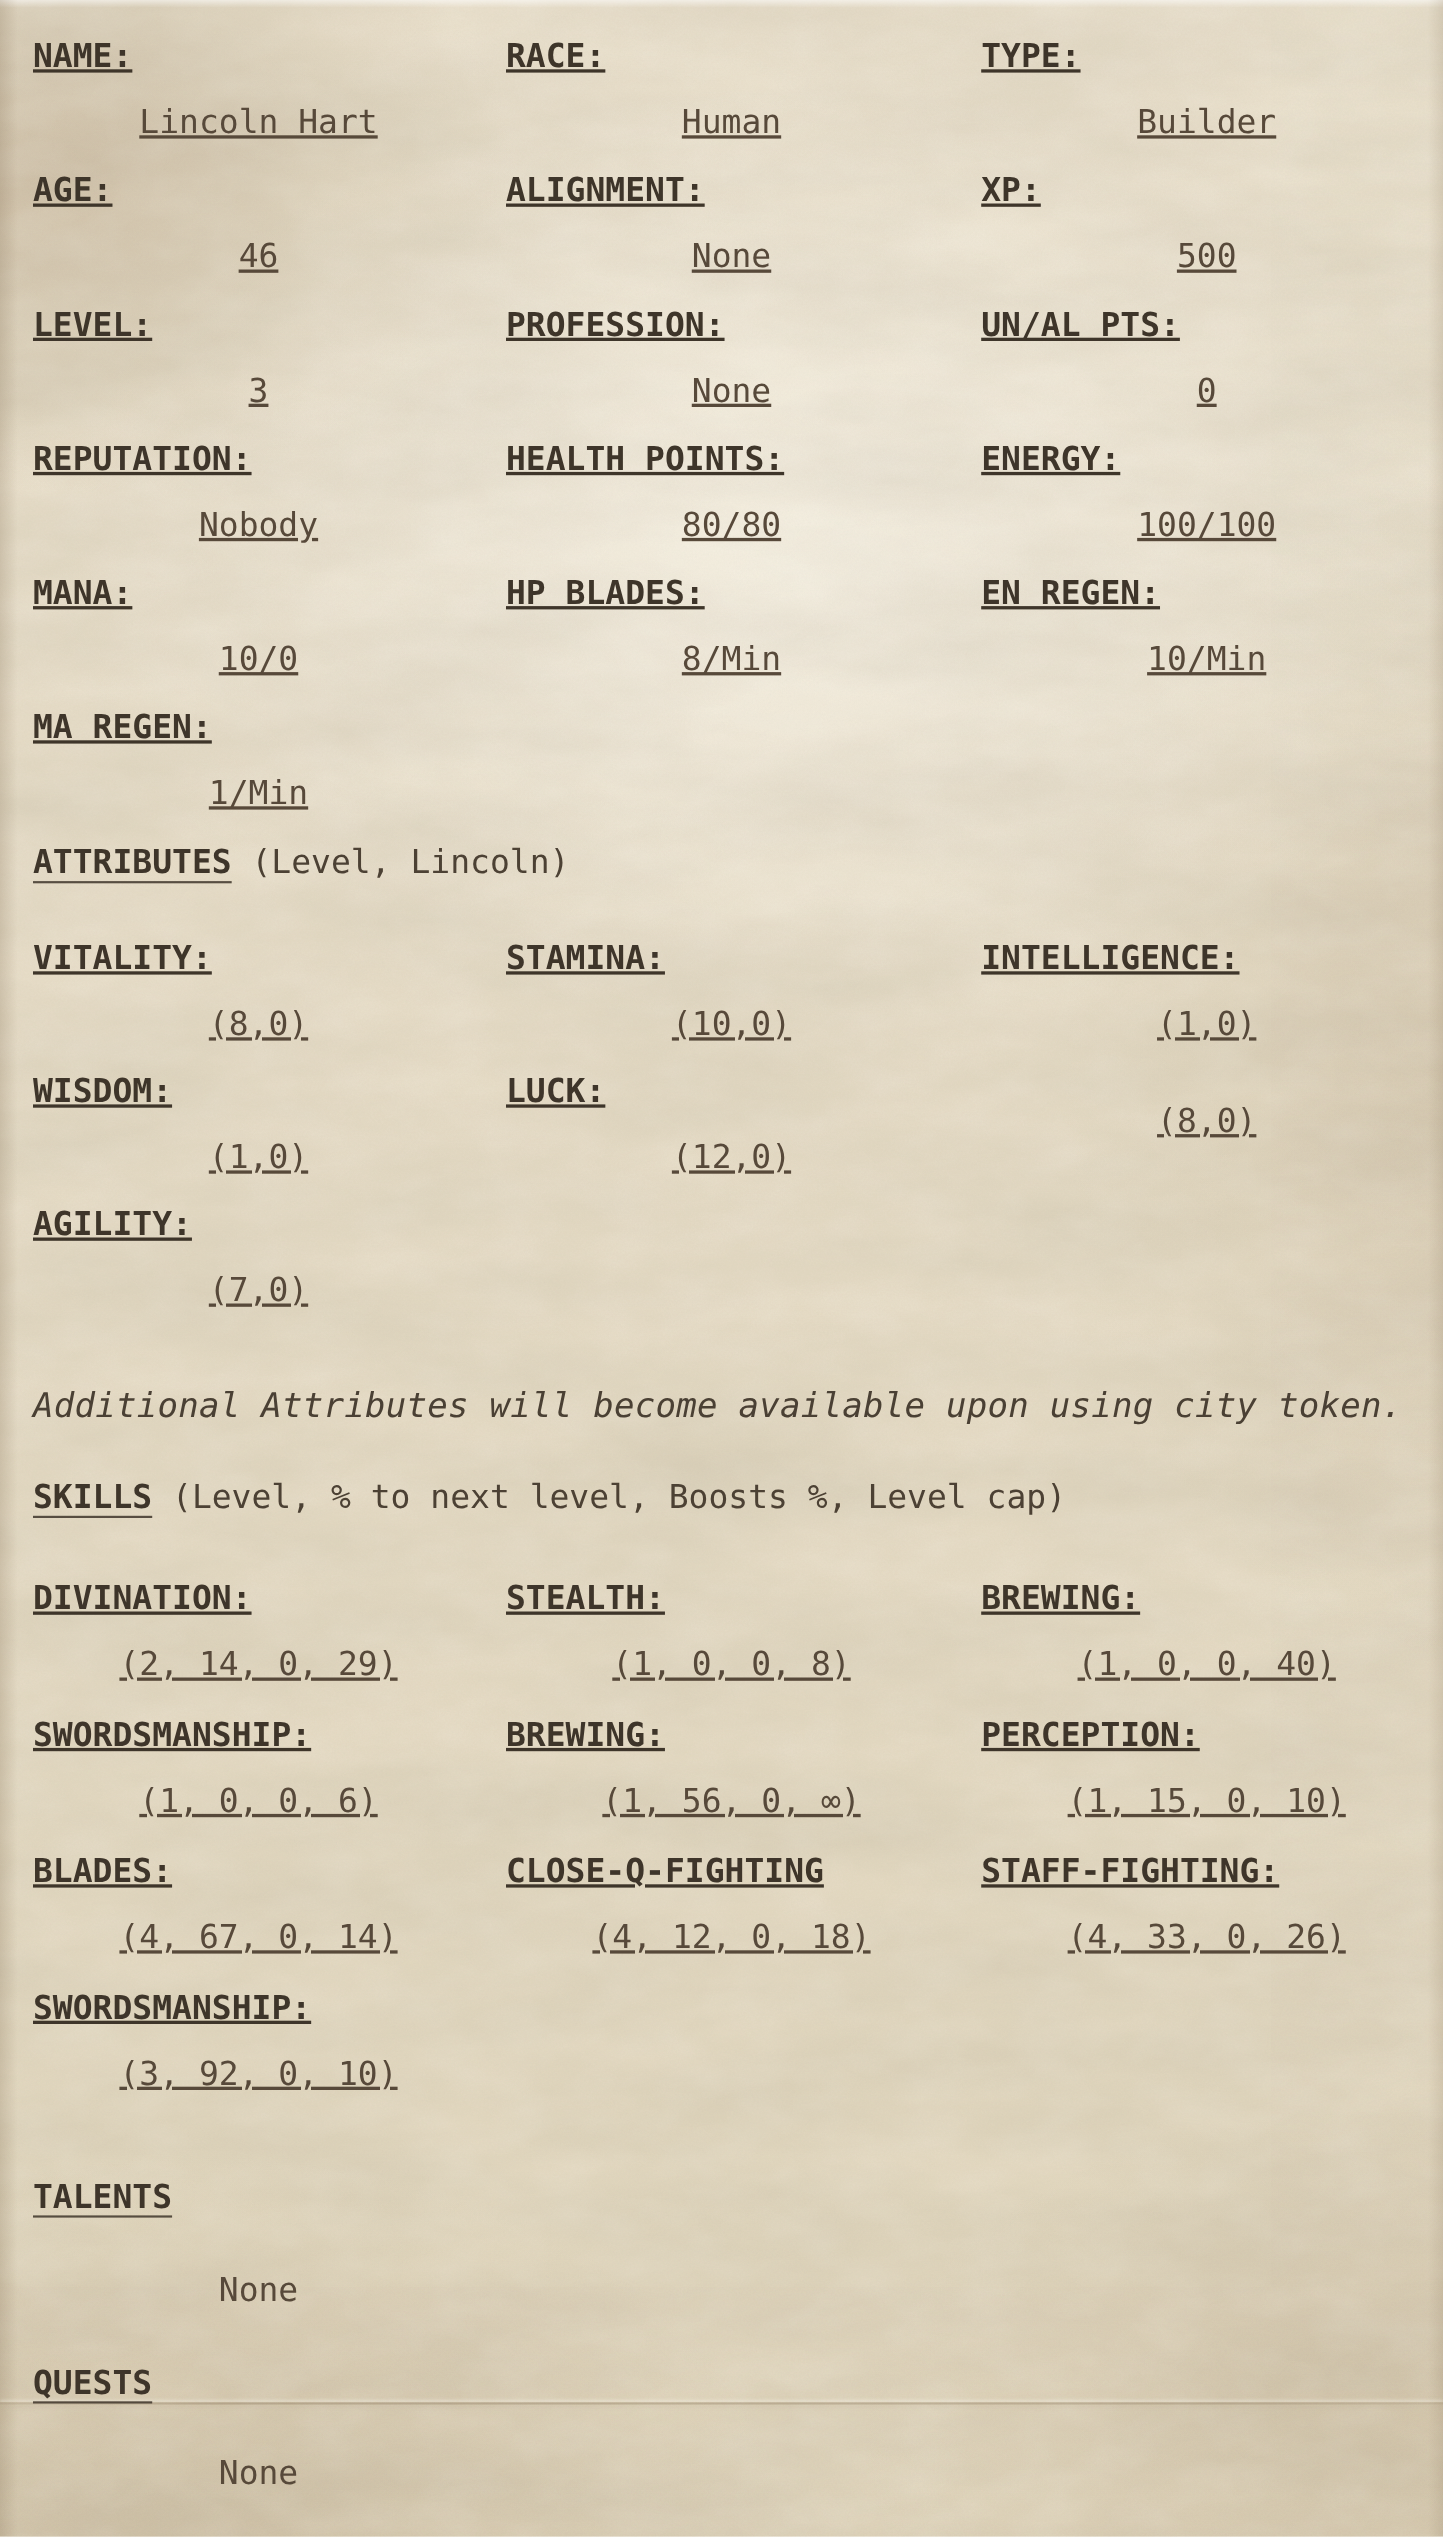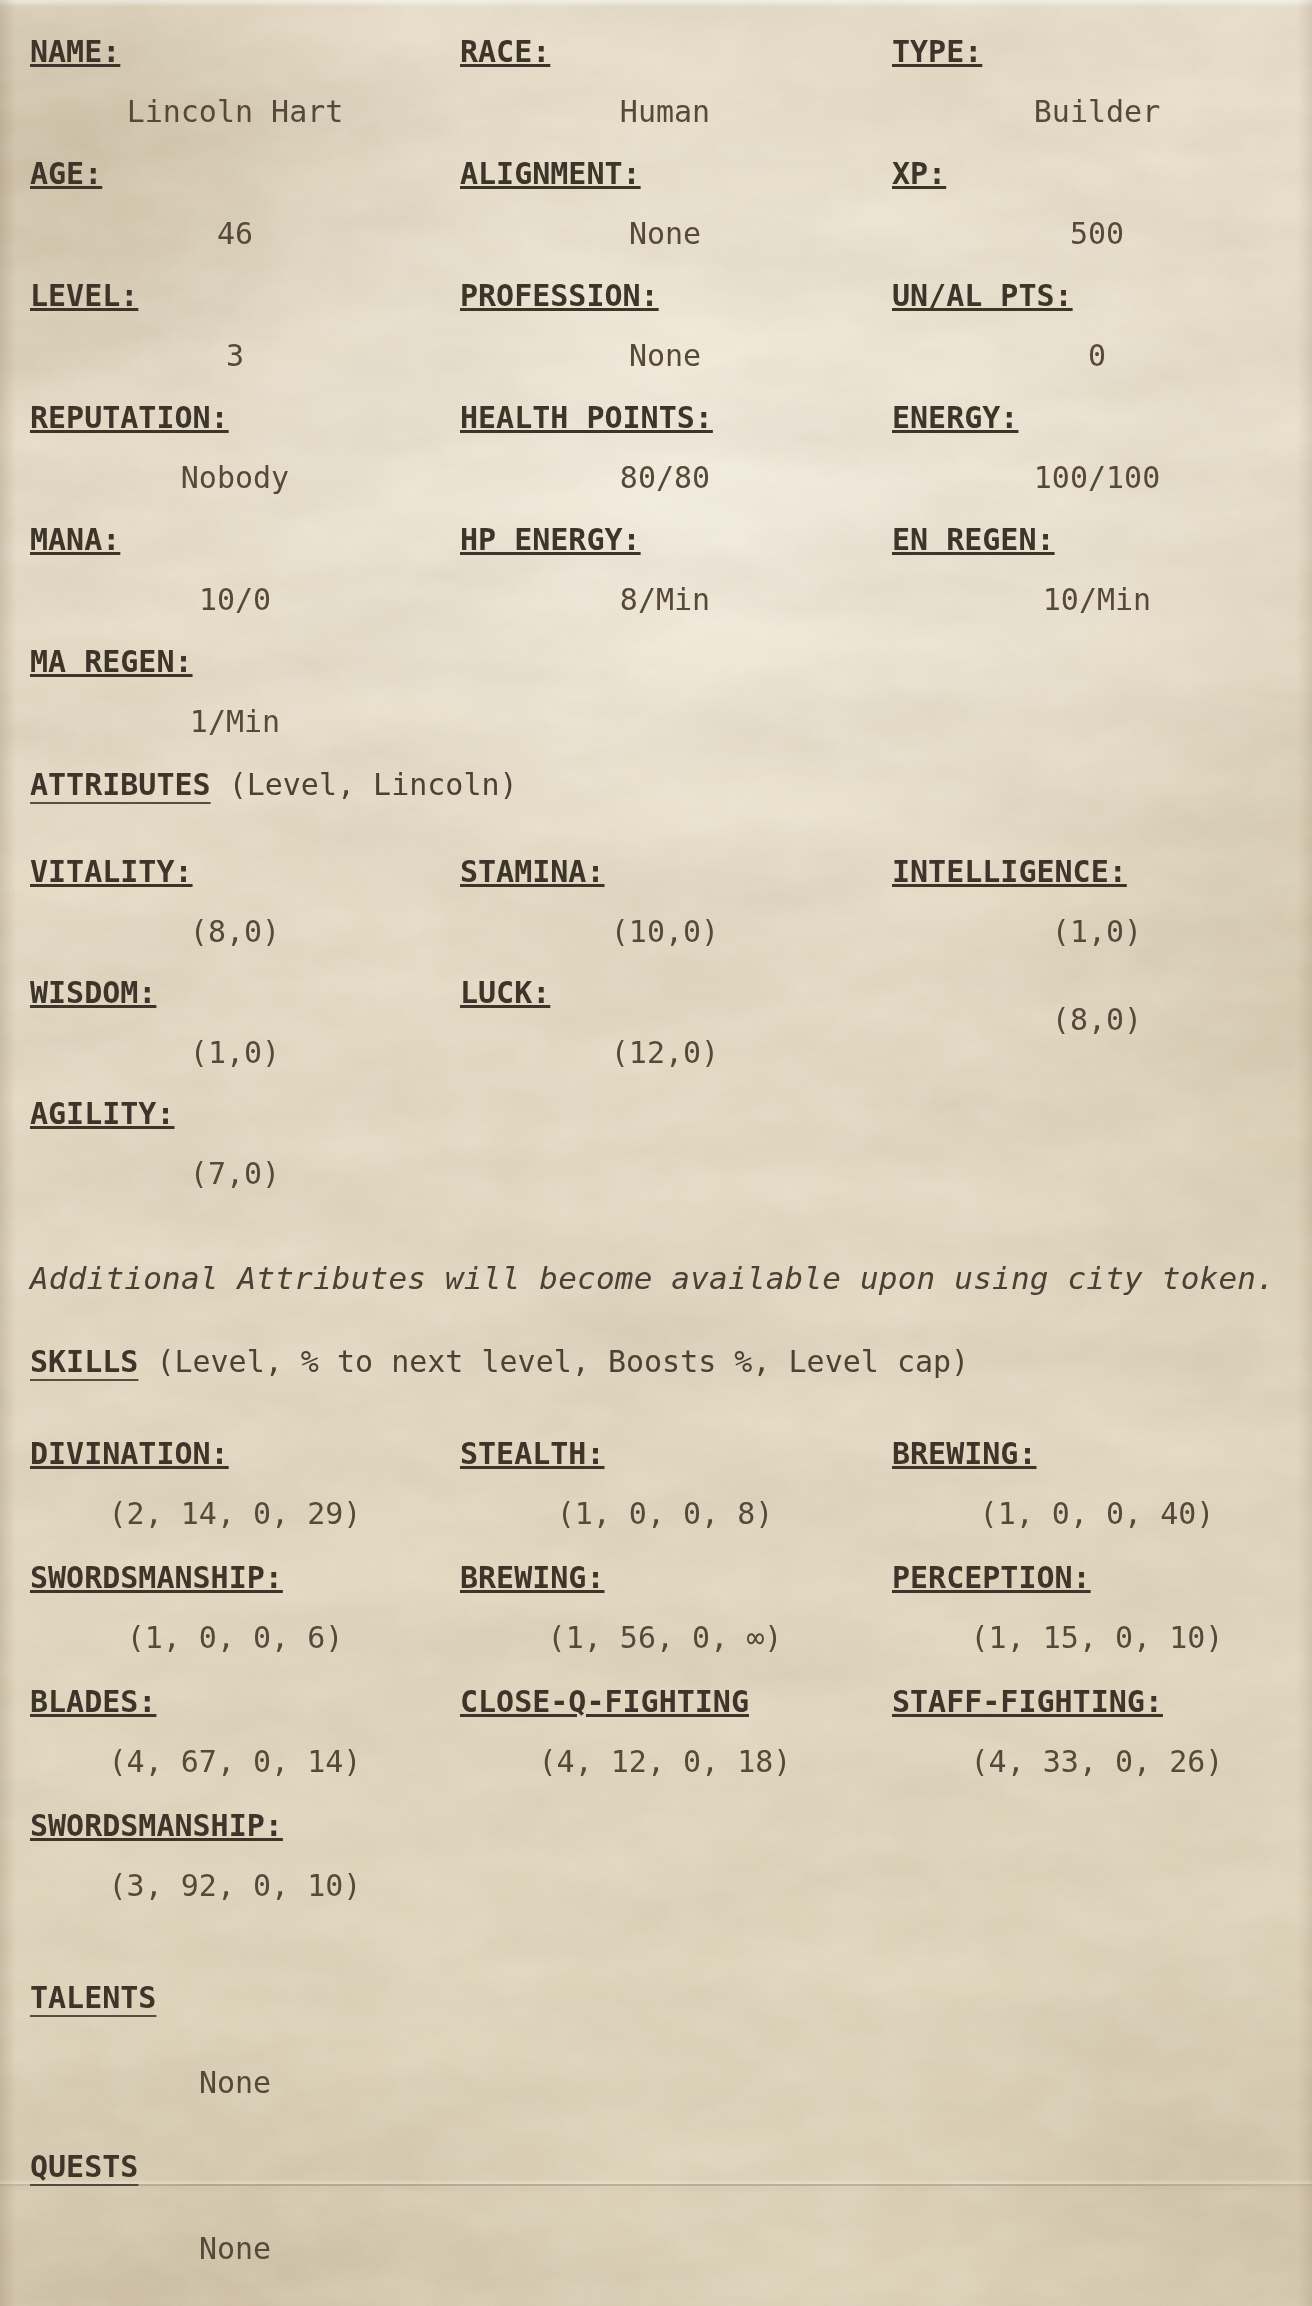--- a/index.html
+++ b/index.html
@@ -23,21 +23,21 @@
     background:linear-gradient(270deg,rgba(118,96,68,0.14),rgba(118,96,68,0));}
   .seam{position:absolute;left:0;top:2184px;width:100%;height:2px;z-index:2;
     background:linear-gradient(90deg,rgba(122,101,72,0.18),rgba(122,101,72,0.34) 15%,rgba(122,101,72,0.30) 85%,rgba(122,101,72,0.16));
     box-shadow:0 -2px 3px rgba(255,255,252,0.5), 0 2px 4px rgba(120,100,70,0.10);}
   .content{position:absolute;left:0;top:0;width:1312px;z-index:3;padding:35px 0 0 30px;box-sizing:border-box;}
   .grid{display:grid;grid-template-columns:430px 432px 1fr;}
   .field{height:122px;}
   .grid-attr .field{height:121px;}
   .grid-skills .field{height:124px;}
   .flabel{font-size:30px;line-height:33px;font-weight:bold;color:#3e352a;white-space:pre;text-decoration:underline;}
-  .fvalue{width:410px;text-align:center;font-size:30px;line-height:33px;margin-top:27px;color:#57493a;white-space:pre;}
+  .fvalue{width:410px;text-align:center;font-size:30px;line-height:33px;margin-top:27px;color:#57493a;white-space:pre;text-decoration:underline;}
   .heading{font-size:30px;line-height:33px;color:#3e352a;white-space:pre;}
   .h-title{font-weight:bold;text-decoration:underline;text-decoration-thickness:2px;text-underline-offset:7px;text-decoration-color:rgba(62,53,42,0.85);}
   .h-legend{font-weight:normal;color:#4c4134;margin-left:18px;}
   #attributes-heading{margin-top:1px;}
   .grid-attr{margin-top:54px;}
   .note{margin-top:44px;font-size:31px;line-height:33px;font-style:italic;color:#4a4034;letter-spacing:0.2px;white-space:pre;}
   #skills-heading{margin-top:50px;}
   .grid-skills{margin-top:59px;}
   #talents-heading{margin-top:48px;}
   #talents-value{margin-top:52px;}
@@ -121,21 +121,21 @@
     </div>
     <div class="field">
       <div class="flabel">ENERGY:</div>
       <div class="fvalue">100/100</div>
     </div>
     <div class="field">
       <div class="flabel">MANA:</div>
       <div class="fvalue">10/0</div>
     </div>
     <div class="field">
-      <div class="flabel">HP ENERGY:</div>
+      <div class="flabel">HP BLADES:</div>
       <div class="fvalue">8/Min</div>
     </div>
     <div class="field">
       <div class="flabel">EN REGEN:</div>
       <div class="fvalue">10/Min</div>
     </div>
     <div class="field">
       <div class="flabel">MA REGEN:</div>
       <div class="fvalue">1/Min</div>
     </div>

